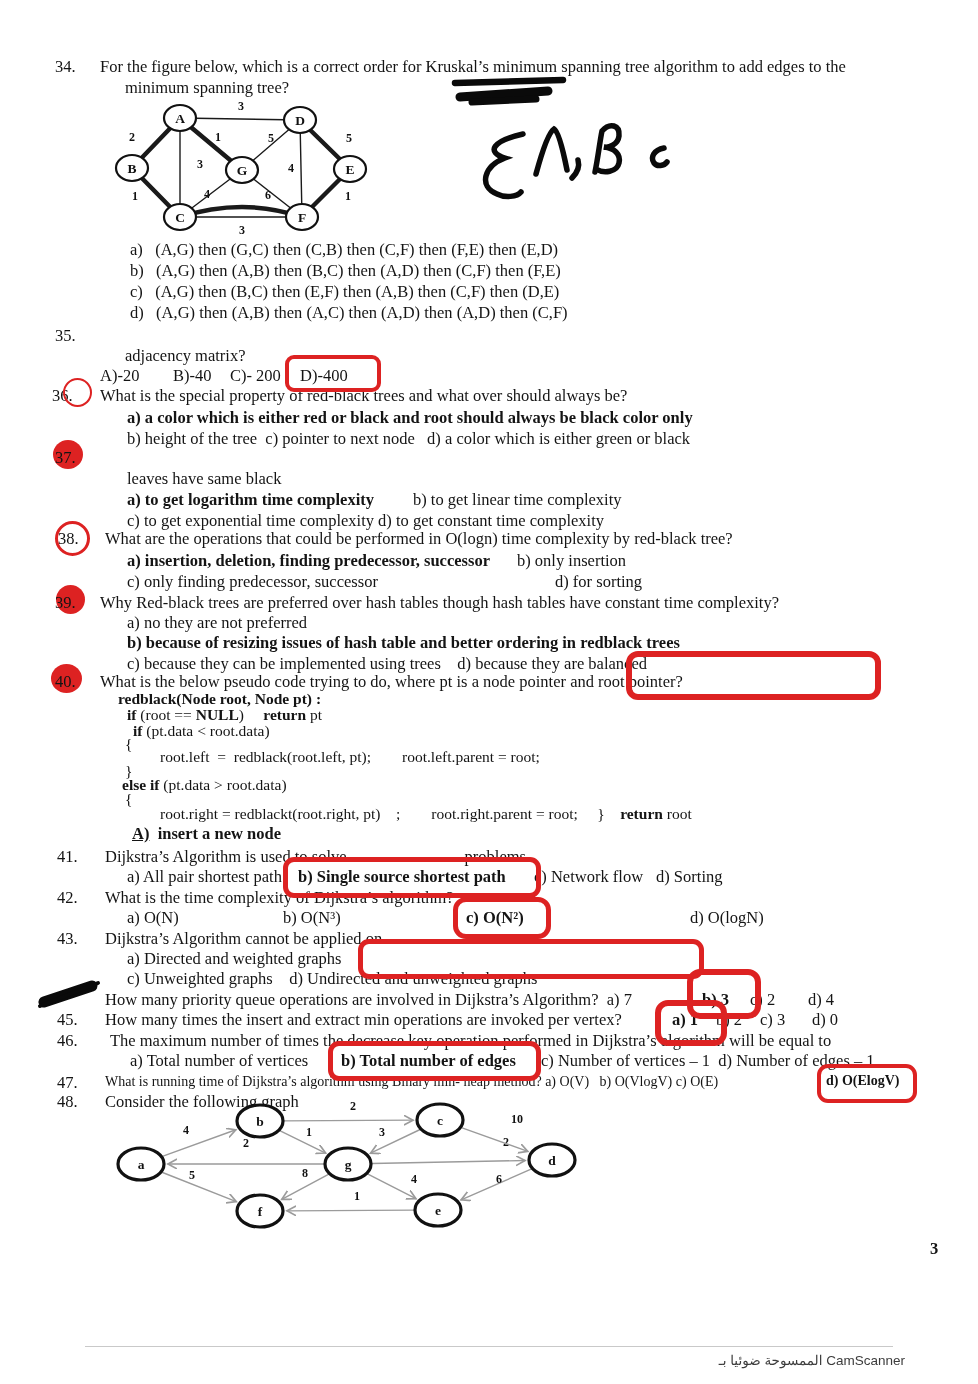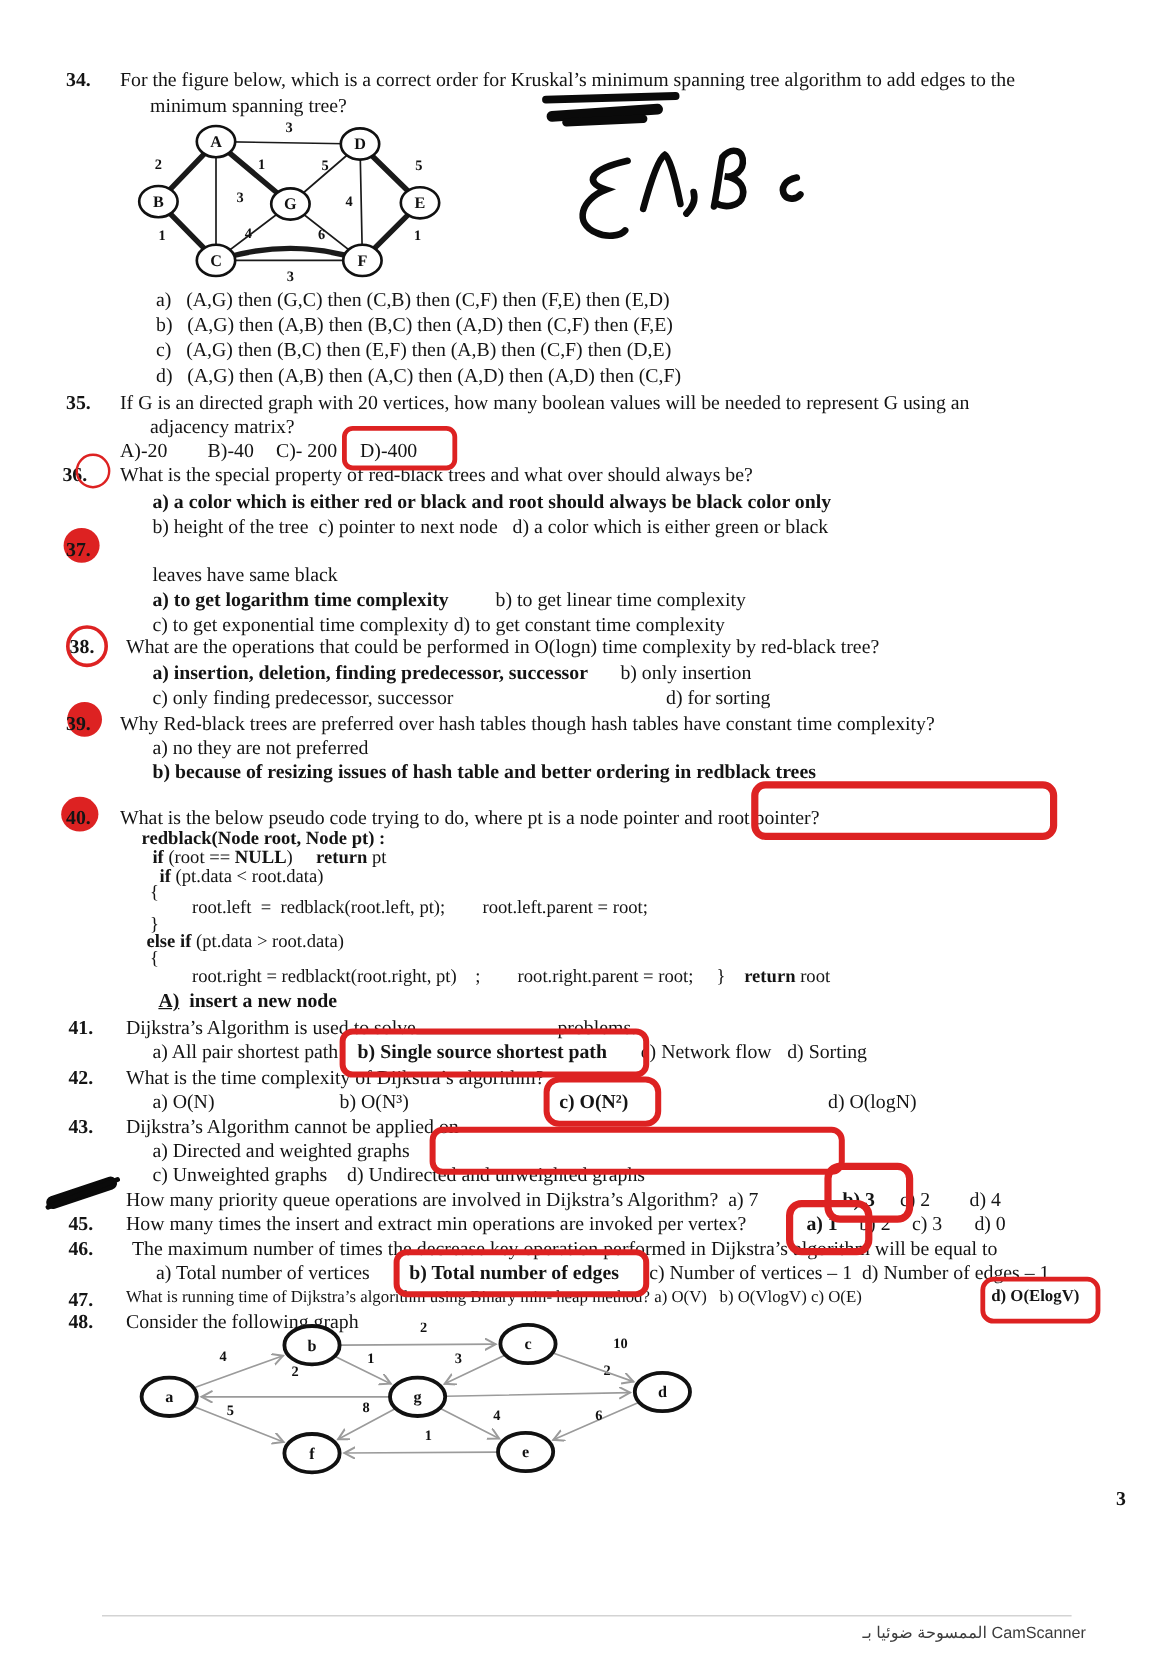--- a/index.html
+++ b/index.html
@@ -1,21 +1,21 @@
 <!DOCTYPE html>
 <html style="--red: #dd2222; --ink: #141414;"><head>
 <meta charset="utf-8">
 <style>
   :root{ --red:#dd2222; --ink:#141414; }
   html,body{margin:0;padding:0;background:#ffffff;}
   #page{position:relative;width:978px;height:1384px;background:#fff;overflow:hidden;
         font-family:"Liberation Serif",serif;color:var(--ink);}
   .t{position:absolute;white-space:pre;font-size:16.5px;line-height:1.2;z-index:2;}
   .b{font-weight:bold;}
-  .qnum{font-weight:bold;}
+  .qnum{font-weight:normal;}
   .code{font-size:15.5px;}
   .small{font-size:14px;}
   .ul{text-decoration:underline;}
   .blank{display:inline-block;width:118px;border-bottom:1.5px solid #8a8a8a;height:14px;}
   .redbox{position:absolute;border:5px solid var(--red);border-radius:11px;z-index:5;}
   .redring{position:absolute;border:3px solid var(--red);border-radius:50%;z-index:5;}
   .redfill{position:absolute;background:var(--red);border-radius:50%;z-index:1;}
   svg.fig{position:absolute;z-index:2;}
   #marks{position:absolute;left:0;top:0;z-index:4;pointer-events:none;}
   .elabel{font-family:"Liberation Serif",serif;font-weight:bold;font-size:12px;fill:#111;}
@@ -74,21 +74,20 @@
       <ellipse cx="197" cy="117" rx="16" ry="13" fill="#fff" stroke="#111" stroke-width="2.2"></ellipse>
       <text x="197" y="121.5" text-anchor="middle" class="nlabel">F</text>
     </svg>
 
   <span class="t" style="left:130px;top:240px">a)   (A,G) then (G,C) then (C,B) then (C,F) then (F,E) then (E,D)</span>
   <span class="t" style="left:130px;top:261px">b)   (A,G) then (A,B) then (B,C) then (A,D) then (C,F) then (F,E)</span>
   <span class="t" style="left:130px;top:282px">c)   (A,G) then (B,C) then (E,F) then (A,B) then (C,F) then (D,E)</span>
   <span class="t" style="left:130px;top:303px">d)   (A,G) then (A,B) then (A,C) then (A,D) then (A,D) then (C,F)</span>
 
   <span class="t qnum" style="left:55px;top:326px">35.</span>
-  <span class="t" style="left:100px;top:326px">If G is an directed graph with 20 vertices, how many boolean values will be needed to represent G using an</span>
   <span class="t" style="left:125px;top:346px">adjacency matrix?</span>
   <span class="t" style="left:100px;top:366px">A)-20</span>
   <span class="t" style="left:173px;top:366px">B)-40</span>
   <span class="t" style="left:230px;top:366px">C)- 200</span>
   <span class="t" style="left:300px;top:366px">D)-400</span>
 
   <span class="t qnum" style="left:52px;top:386px">36.</span>
   <span class="t" style="left:100px;top:386px">What is the special property of red-black trees and what over should always be?</span>
   <span class="t b" style="left:127px;top:408px">a) a color which is either red or black and root should always be black color only</span>
   <span class="t" style="left:127px;top:429px">b) height of the tree  c) pointer to next node   d) a color which is either green or black</span>
@@ -103,20 +102,21 @@
   <span class="t" style="left:105px;top:529px">What are the operations that could be performed in O(logn) time complexity by red-black tree?</span>
   <span class="t b" style="left:127px;top:551px">a) insertion, deletion, finding predecessor, successor</span>
   <span class="t" style="left:517px;top:551px">b) only insertion</span>
   <span class="t" style="left:127px;top:572px">c) only finding predecessor, successor</span>
   <span class="t" style="left:555px;top:572px">d) for sorting</span>
 
   <span class="t qnum" style="left:55px;top:593px">39.</span>
   <span class="t" style="left:100px;top:593px">Why Red-black trees are preferred over hash tables though hash tables have constant time complexity?</span>
   <span class="t" style="left:127px;top:613px">a) no they are not preferred</span>
   <span class="t b" style="left:127px;top:633px">b) because of resizing issues of hash table and better ordering in redblack trees</span>
+  <span class="t" style="left:127px;top:654px">c) because they can be implemented using trees    d) because they are balanced</span>
 
   <span class="t qnum" style="left:55px;top:672px">40.</span>
   <span class="t" style="left:100px;top:672px">What is the below pseudo code trying to do, where pt is a node pointer and root pointer?</span>
   <span class="t b code" style="left:118px;top:690px">redblack(Node root, Node pt) :</span>
   <span class="t code" style="left:127px;top:706px"><span class="b">if</span><span> (root == </span><span class="b">NULL</span><span>)     </span><span class="b">return</span><span> pt</span></span>
   <span class="t code" style="left:133px;top:722px"><span class="b">if</span><span> (pt.data &lt; root.data)</span></span>
   <span class="t code" style="left:125px;top:735px">{</span>
   <span class="t code" style="left:160px;top:748px">root.left  =  redblack(root.left, pt);        root.left.parent = root;</span>
   <span class="t code" style="left:125px;top:762px">}</span>
   <span class="t code" style="left:122px;top:776px"><span class="b">else if</span><span> (pt.data &gt; root.data)</span></span>

